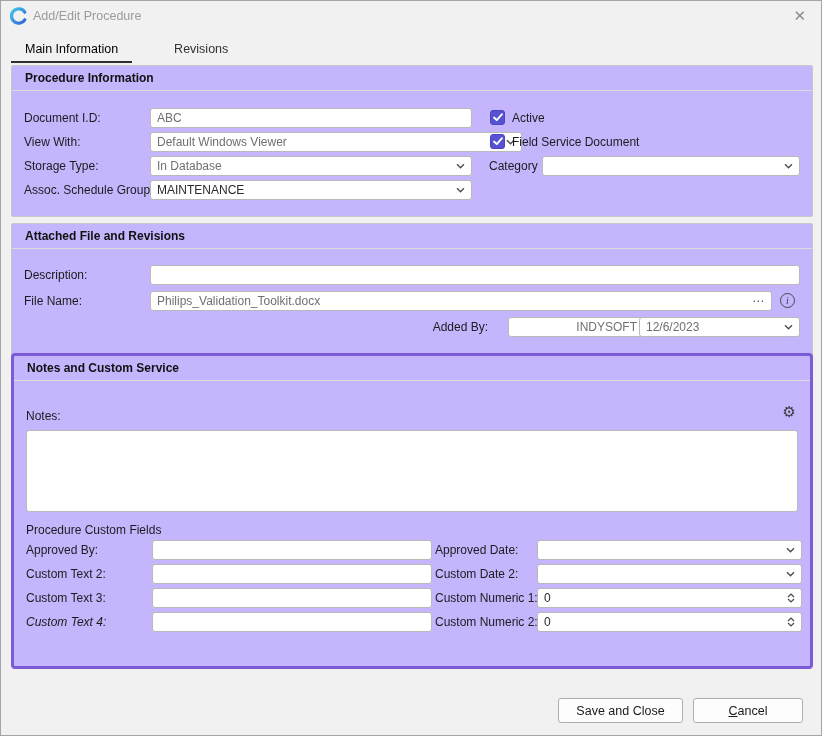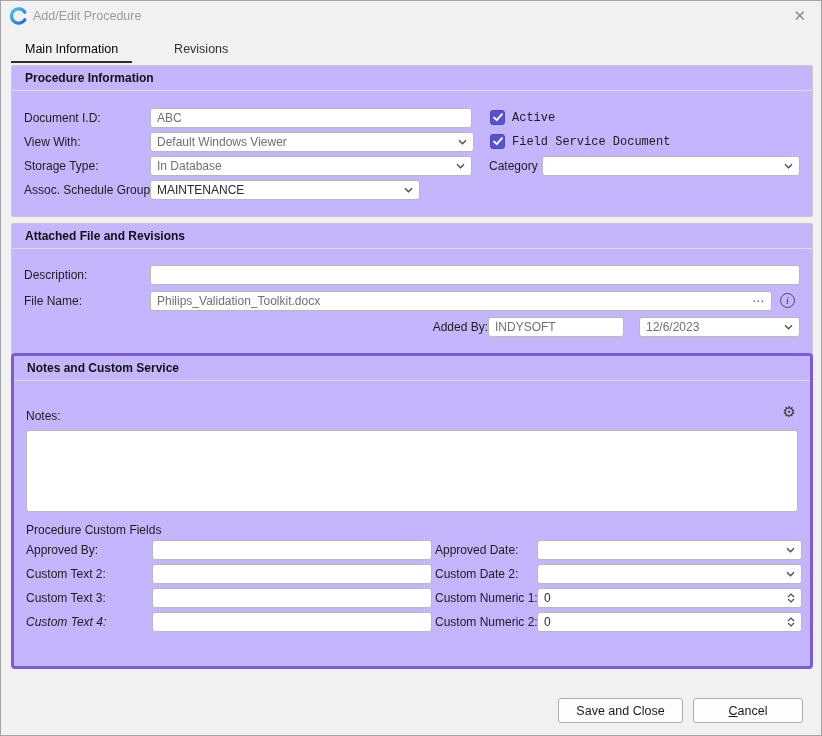--- a/index.html
+++ b/index.html
@@ -21,21 +21,21 @@
 
   .lbl { position:absolute; font-size:12px; color:#1c1c1c; line-height:20px; white-space:nowrap; }
   .field { position:absolute; height:20px; background:#fff; border:1px solid #b9b9b9; border-radius:3px; display:flex; align-items:center; padding:0 6px; font-size:12px; }
   .field .val { flex:1; color:#707070; white-space:nowrap; overflow:hidden; }
   .field .val.dark { color:#2a2a2a; }
   .chev { display:flex; align-items:center; margin-left:4px; flex:0 0 auto; }
   .spin { display:flex; flex-direction:column; justify-content:center; align-items:center; margin-left:4px; flex:0 0 auto; }
   .spin svg { display:block; }
 
   .cb { position:absolute; width:15px; height:15px; background:#5753d0; border:1px solid #4a46c0; border-radius:3px; display:flex; align-items:center; justify-content:center; }
-  .cb-label { position:absolute; font-size:12px; color:#1c1c1c; line-height:16px; white-space:nowrap;font-family:Liberation Mono, monospace; }
+  .cb-label { position:absolute; font-size:12px; color:#1c1c1c; line-height:16px; white-space:nowrap; }
 
   .notes-area { position:absolute; background:#fff; border:1px solid #b9b9b9; border-radius:3px; font-size:12px; color:#333; padding:4px 6px; }
   .gear { position:absolute; font-size:15px; color:#3c3c3c; line-height:16px; cursor:default; }
   .info-badge { position:absolute; width:15px; height:15px; border:1px solid #4a4a4a; border-radius:50%; font-size:10px; color:#3a3a3a; display:flex; align-items:center; justify-content:center; font-style:italic; font-family:"Liberation Serif","DejaVu Serif",serif; }
   .browse { color:#555; margin-left:4px; font-size:12px; letter-spacing:1px; flex:0 0 auto; }
 
   .btn { position:absolute; height:25px; background:#fdfdfd; border:1px solid #aeaeae; border-radius:3px; font-size:12.5px; color:#1a1a1a; display:flex; align-items:center; justify-content:center; cursor:default; }
   .mn { text-decoration:underline; }
 </style>
 </head>
@@ -66,41 +66,41 @@
 
   <div class="section" id="sec1" style="top:64px;height:152px;">
     <div class="sec-title">Procedure Information</div>
 
     <span class="lbl" style="left:12px;top:42px;">Document I.D:</span>
     <div class="field" style="left:138px;top:42px;width:322px;">
       <span class="val">ABC</span>
     </div>
 
     <span class="lbl" style="left:12px;top:66px;">View With:</span>
-    <div class="field" style="left:138px;top:66px;width:324px;">
+    <div class="field" style="left:138px;top:66px;width:372px;">
       <span class="val">Default Windows Viewer</span>
       <span class="chev">
           <svg width="9" height="6" viewBox="0 0 9 6">
             <polyline points="1,1.2 4.5,4.8 8,1.2" fill="none" stroke="#4a4a4a" stroke-width="1.3"></polyline>
           </svg>
         </span>
     </div>
 
     <span class="lbl" style="left:12px;top:90px;">Storage Type:</span>
     <div class="field" style="left:138px;top:90px;width:322px;">
       <span class="val">In Database</span>
       <span class="chev">
           <svg width="9" height="6" viewBox="0 0 9 6">
             <polyline points="1,1.2 4.5,4.8 8,1.2" fill="none" stroke="#4a4a4a" stroke-width="1.3"></polyline>
           </svg>
         </span>
     </div>
 
     <span class="lbl" style="left:12px;top:114px;">Assoc. Schedule Group:</span>
-    <div class="field" style="left:138px;top:114px;width:270px;">
+    <div class="field" style="left:138px;top:114px;width:322px;">
       <span class="val dark">MAINTENANCE</span>
       <span class="chev">
           <svg width="9" height="6" viewBox="0 0 9 6">
             <polyline points="1,1.2 4.5,4.8 8,1.2" fill="none" stroke="#4a4a4a" stroke-width="1.3"></polyline>
           </svg>
         </span>
     </div>
 
     <span class="cb" style="left:478px;top:44px;">
       <svg width="10" height="9" viewBox="0 0 10 9">
@@ -136,21 +136,21 @@
     </div>
 
     <span class="lbl" style="left:12px;top:67px;">File Name:</span>
     <div class="field" style="left:138px;top:67px;width:622px;">
       <span class="val">Philips_Validation_Toolkit.docx</span>
       <span class="browse">⋯</span>
     </div>
     <span class="info-badge" style="left:768px;top:69px;">i</span>
 
     <span class="lbl" style="left:400px;top:93px;width:76px;text-align:right;">Added By:</span>
-    <div class="field" style="left:476px;top:93px;width:136px;">
+    <div class="field" style="left:496px;top:93px;width:136px;text-align:right;">
       <span class="val">INDYSOFT</span>
     </div>
     <div class="field" style="left:627px;top:93px;width:161px;">
       <span class="val">12/6/2023</span>
       <span class="chev">
           <svg width="9" height="6" viewBox="0 0 9 6">
             <polyline points="1,1.2 4.5,4.8 8,1.2" fill="none" stroke="#4a4a4a" stroke-width="1.3"></polyline>
           </svg>
         </span>
     </div>

